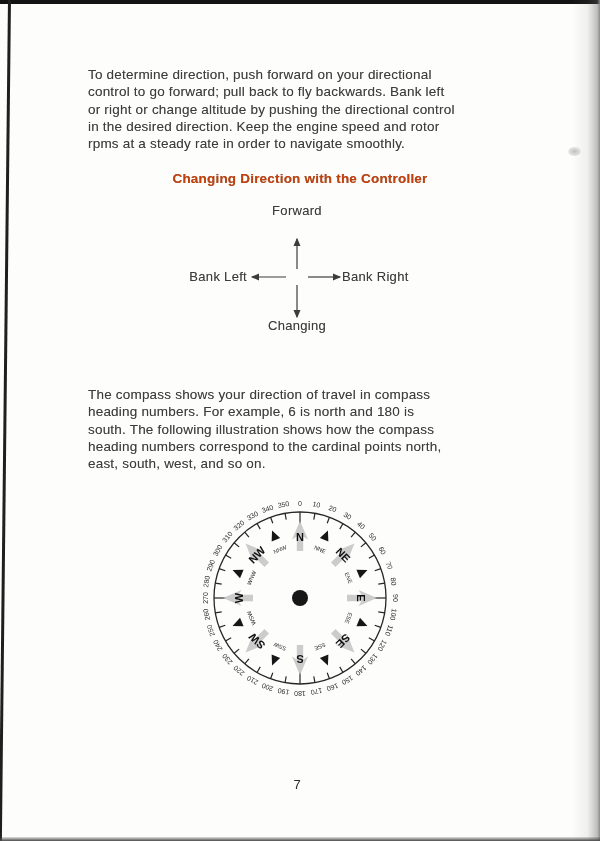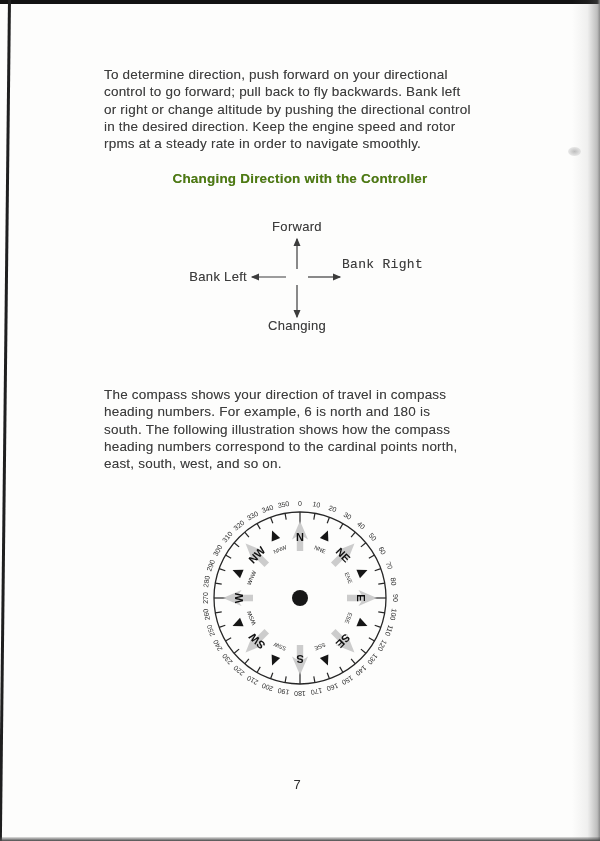--- a/index.html
+++ b/index.html
@@ -15,40 +15,40 @@
                  transform-origin:top left; transform:rotate(0.62deg); }
   .edge-right  { position:absolute; right:0; top:0; width:28px; height:100%;
                  background:linear-gradient(to right, rgba(120,120,120,0), rgba(120,120,120,0.10) 55%, rgba(95,95,95,0.40) 90%, #8a8a8a 100%); }
   .edge-bottom { position:absolute; left:0; bottom:0; width:100%; height:4px;
                  background:linear-gradient(to bottom, rgba(70,70,70,0.15), #4c4c4c); }
   .smudge      { position:absolute; left:568px; top:147px; width:13px; height:9px; border-radius:50%;
                  background:radial-gradient(ellipse at center, #bdbdbd 0%, rgba(200,200,200,0.55) 55%, rgba(220,220,220,0) 100%);
                  filter:blur(0.7px); }
   
   .para {
-    position:absolute; left:104px; width:436px; margin:0;
+    position:absolute; left:88px; width:436px; margin:0;
     font-size:13.5px; line-height:17.3px; letter-spacing:0.2px;
     white-space:pre-line; color:#3d3d3d;
     text-shadow:0 0 0.5px rgba(70,70,70,0.45);
   }
   .p1 { top:66px; }
   .p2 { top:386px; }
   .heading {
     position:absolute; left:0; top:171px; width:100%; margin:0;
     text-align:center; font-size:13.5px; font-weight:bold; letter-spacing:0.2px;
-    color:#4d7c0f; text-shadow:0 0 0.5px rgba(30,30,30,0.45);
+    color:#c2410c; text-shadow:0 0 0.5px rgba(30,30,30,0.45);
   }
   
   .cross-svg { position:absolute; left:190px; top:225px; }
   .dlabel { position:absolute; font-size:13px; letter-spacing:0.3px; color:#3c3c3c;
             text-shadow:0 0 0.5px rgba(70,70,70,0.45); }
-  .lbl-forward  { left:190px; top:219px; width:214px; text-align:center; }
+  .lbl-forward  { left:190px; top:203px; width:214px; text-align:center; }
   .lbl-backward { left:190px; top:318px; width:214px; text-align:center; }
   .lbl-bank-left  { left:140px; top:269px; width:107px; text-align:right; }
-  .lbl-bank-right { left:342px; top:257px;font-family:Liberation Mono, monospace; }
+  .lbl-bank-right { left:342px; top:269px; }
   
   .compass-wrap { position:absolute; left:190px; top:488px; width:220px; height:220px; }
   #compass-svg text { font-family:"Liberation Sans","DejaVu Sans",sans-serif; }
   
   .page-number { position:absolute; left:0; top:777px; width:594px; text-align:center;
                  font-size:13px; color:#2f2f2f; }
 </style>
 </head>
 <body>
 

